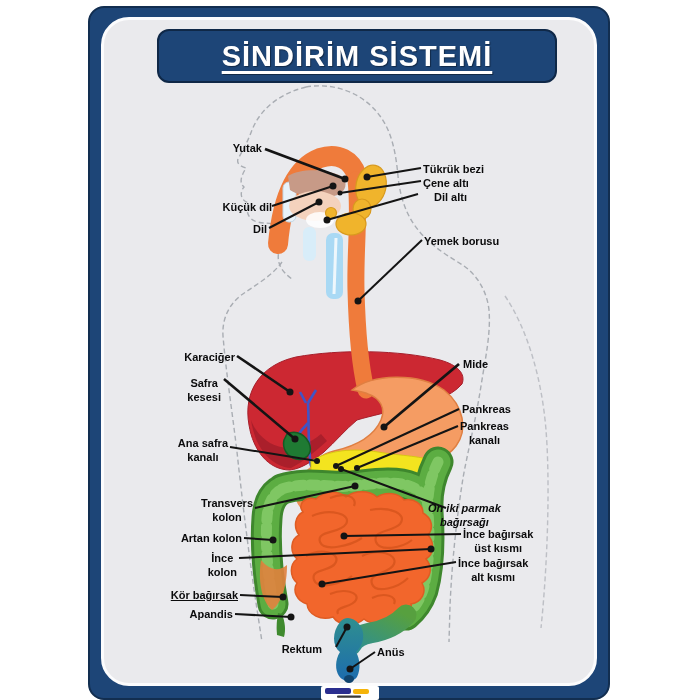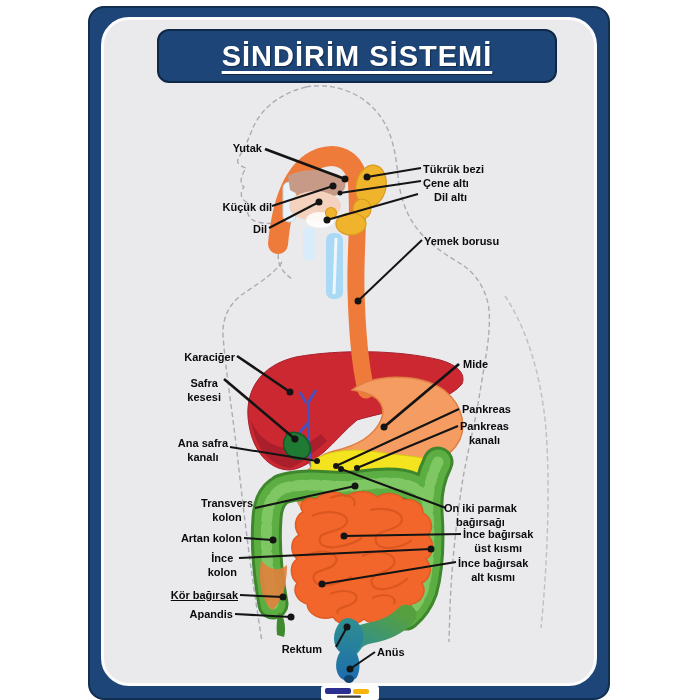--- a/index.html
+++ b/index.html
@@ -245,21 +245,21 @@
 <div class="lbl" style="left:463px;top:357px;text-align:right;">
     <span>Mide</span>
   </div>
 <div class="lbl" style="left:462px;top:402px;">
     <span>Pankreas</span>
   </div>
 <div class="lbl" style="left:460px;top:419px;">
     <span>Pankreas</span>
     <span>kanalı</span>
   </div>
-<div class="lbl" style="left:444px;top:501px;">
+<div class="lbl" style="left:428px;top:501px;font-style:italic;">
     <span>On iki parmak</span>
     <span>bağırsağı</span>
   </div>
 <div class="lbl" style="left:463px;top:527px;">
     <span>İnce bağırsak</span>
     <span>üst kısmı</span>
   </div>
 <div class="lbl" style="left:458px;top:556px;">
     <span>İnce bağırsak</span>
     <span>alt kısmı</span>

